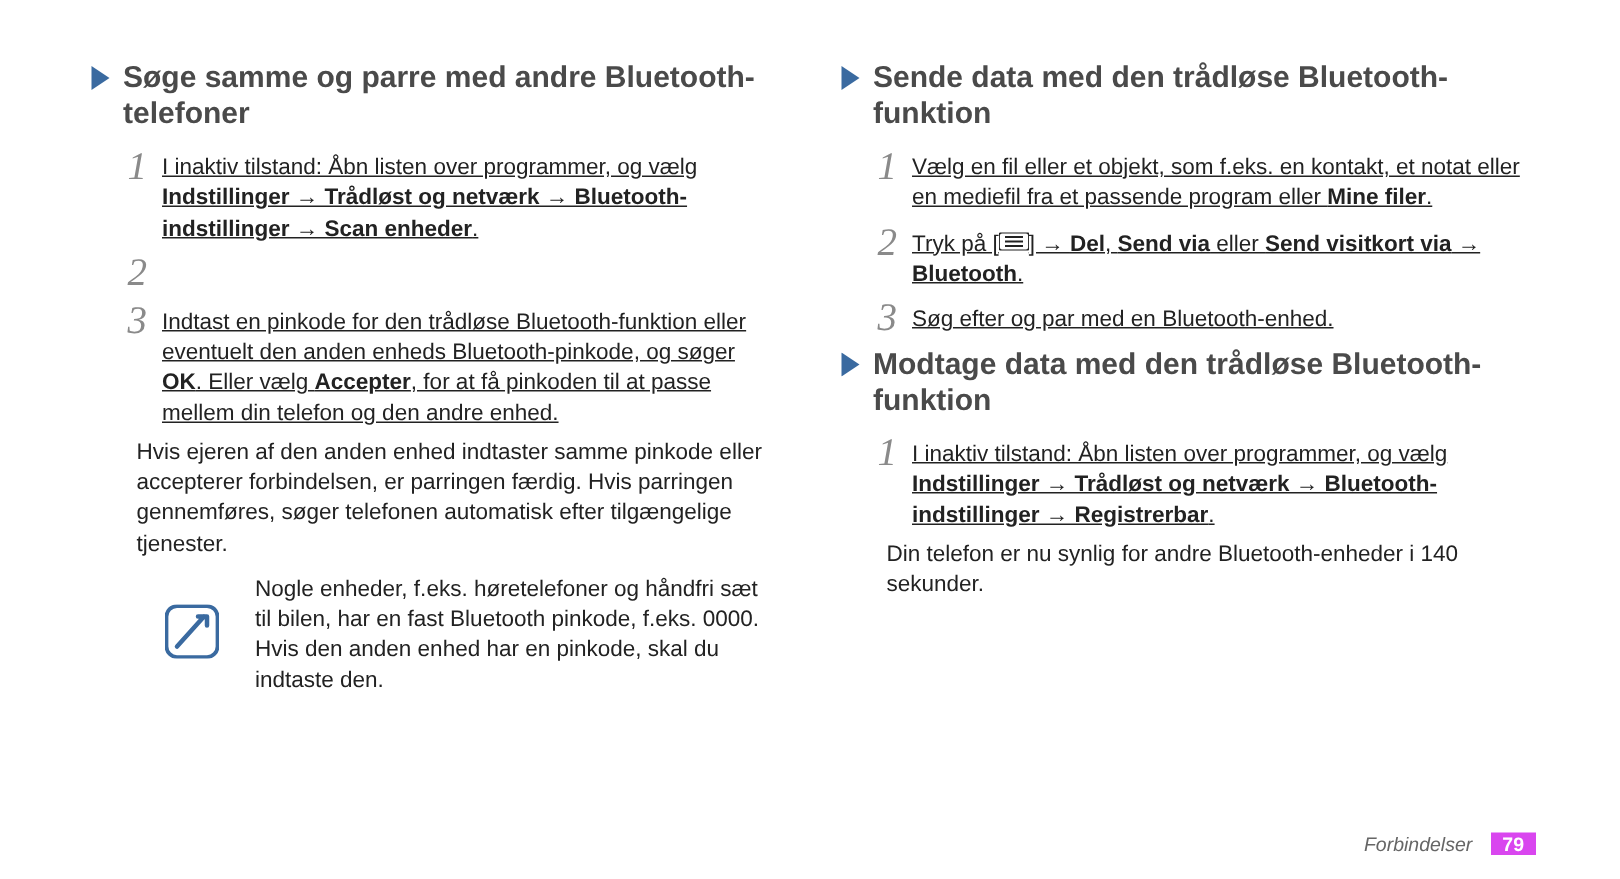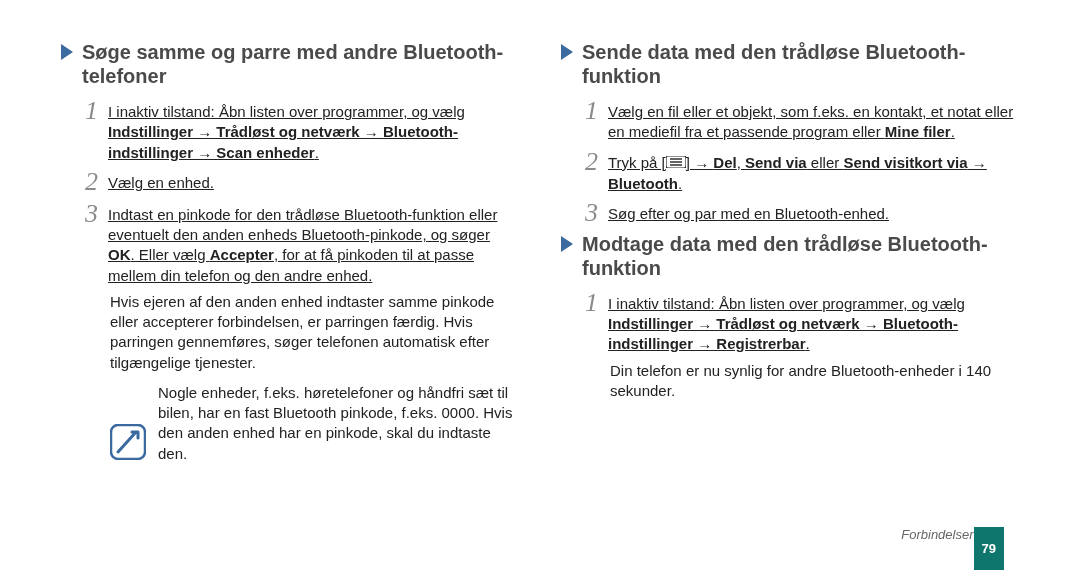--- a/index.html
+++ b/index.html
@@ -56,59 +56,59 @@
     color: #222;
     padding-top: 4px;
     text-decoration: underline;
   }
   .bold { font-weight: 700; }
 
   .paragraph {
     font-size: 15px;
     line-height: 1.35;
     color: #222;
-    margin-left: 50px;
+    margin-left: 31px;
     margin-bottom: 10px;
   }
 
   .note {
     display: flex;
-    align-items: flex-end;
-    gap: 12px;
+    align-items: center;
+    gap: 24px;
     margin-left: 50px;
     margin-top: 4px;
   }
   .note-icon {
     flex-shrink: 0;
   }
   .note-body {
     font-size: 15px;
     line-height: 1.35;
     color: #222;
   }
 
   .footer {
     position: absolute;
     bottom: 16px;
-    right: 76px;
-    display: flex;
-    align-items: flex-start;
-    gap: 0;
+    right: 56px;
+    display: flex;
+    align-items: flex-end;
+    gap: 12px;
   }
   .footer-label {
     font-style: italic;
     font-size: 13px;
     color: #666;
   }
   .footer-page {
-    background: #0f766e;
+    background: #d946ef;
     color: #fff;
     font-size: 13px;
     font-weight: 600;
-    padding: 14px 8px;
+    padding: 0 8px;
   }
 
   .menu-icon {
     display: inline-block;
     vertical-align: middle;
   }
 </style>
 </head>
 <body>
 
@@ -126,21 +126,20 @@
 
     <div class="step">
       <span class="step-num">1</span>
       <span class="step-body">
         <span>I inaktiv tilstand: Åbn listen over programmer, og vælg </span><span class="bold">Indstillinger → Trådløst og netværk → Bluetooth-indstillinger → Scan enheder</span><span>.</span>
       </span>
     </div>
 
     <div class="step">
       <span class="step-num">2</span>
-      <span class="step-body">Vælg en enhed.</span>
     </div>
 
     <div class="step">
       <span class="step-num">3</span>
       <span class="step-body">
         <span>Indtast en pinkode for den trådløse Bluetooth-funktion eller eventuelt den anden enheds Bluetooth-pinkode, og søger </span><span class="bold">OK</span><span>. Eller vælg </span><span class="bold">Accepter</span><span>, for at få pinkoden til at passe mellem din telefon og den andre enhed.</span>
       </span>
     </div>
 
     <p class="paragraph">Hvis ejeren af den anden enhed indtaster samme pinkode eller accepterer forbindelsen, er parringen færdig. Hvis parringen gennemføres, søger telefonen automatisk efter tilgængelige tjenester.</p>

